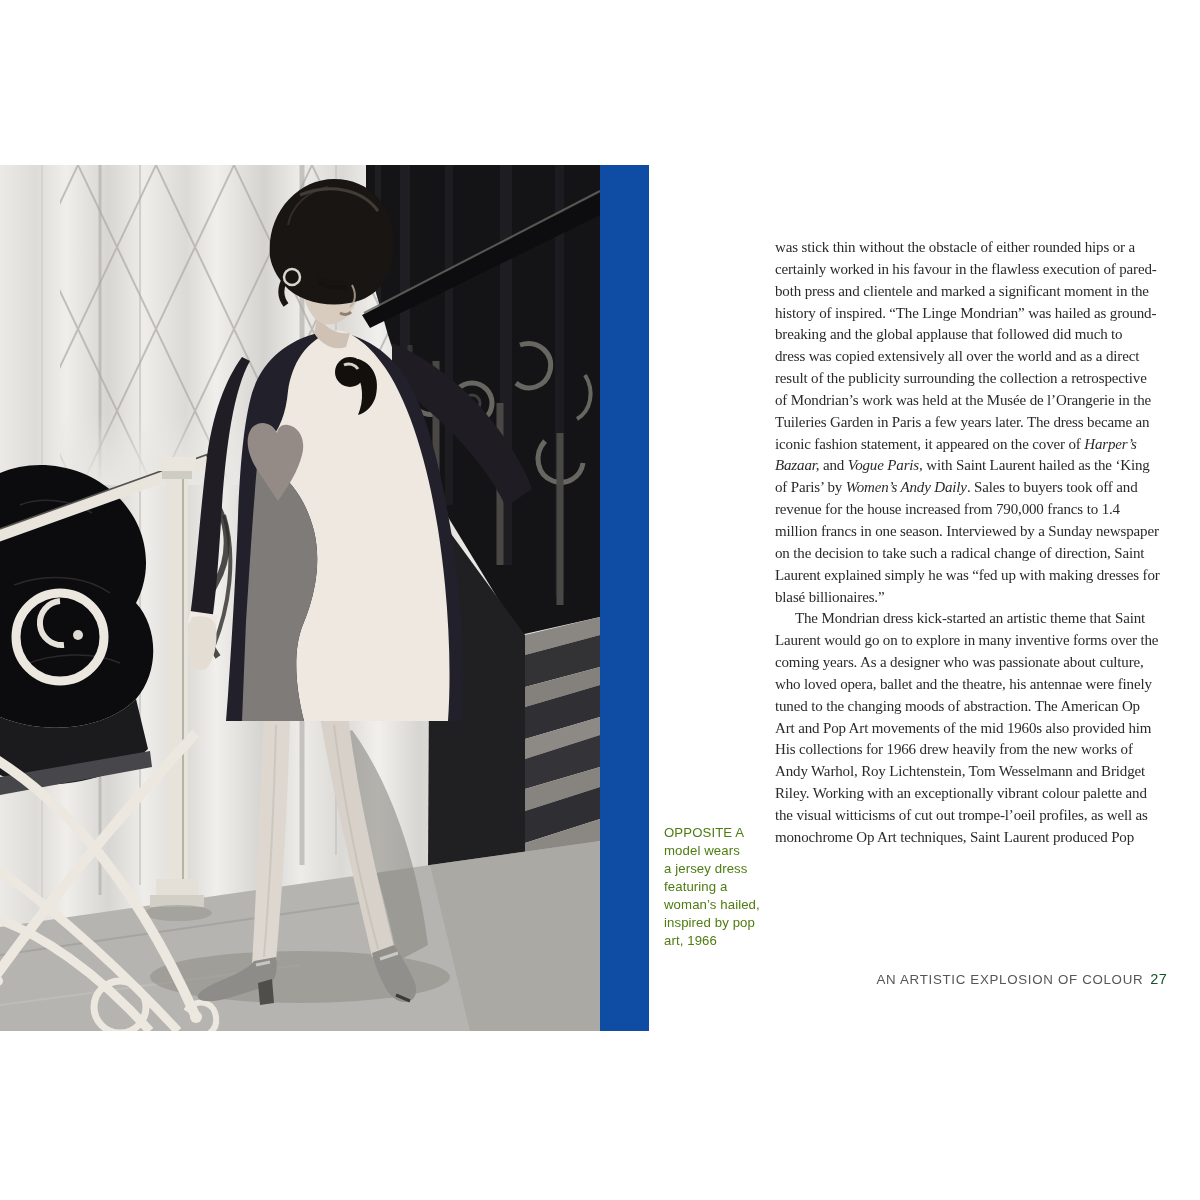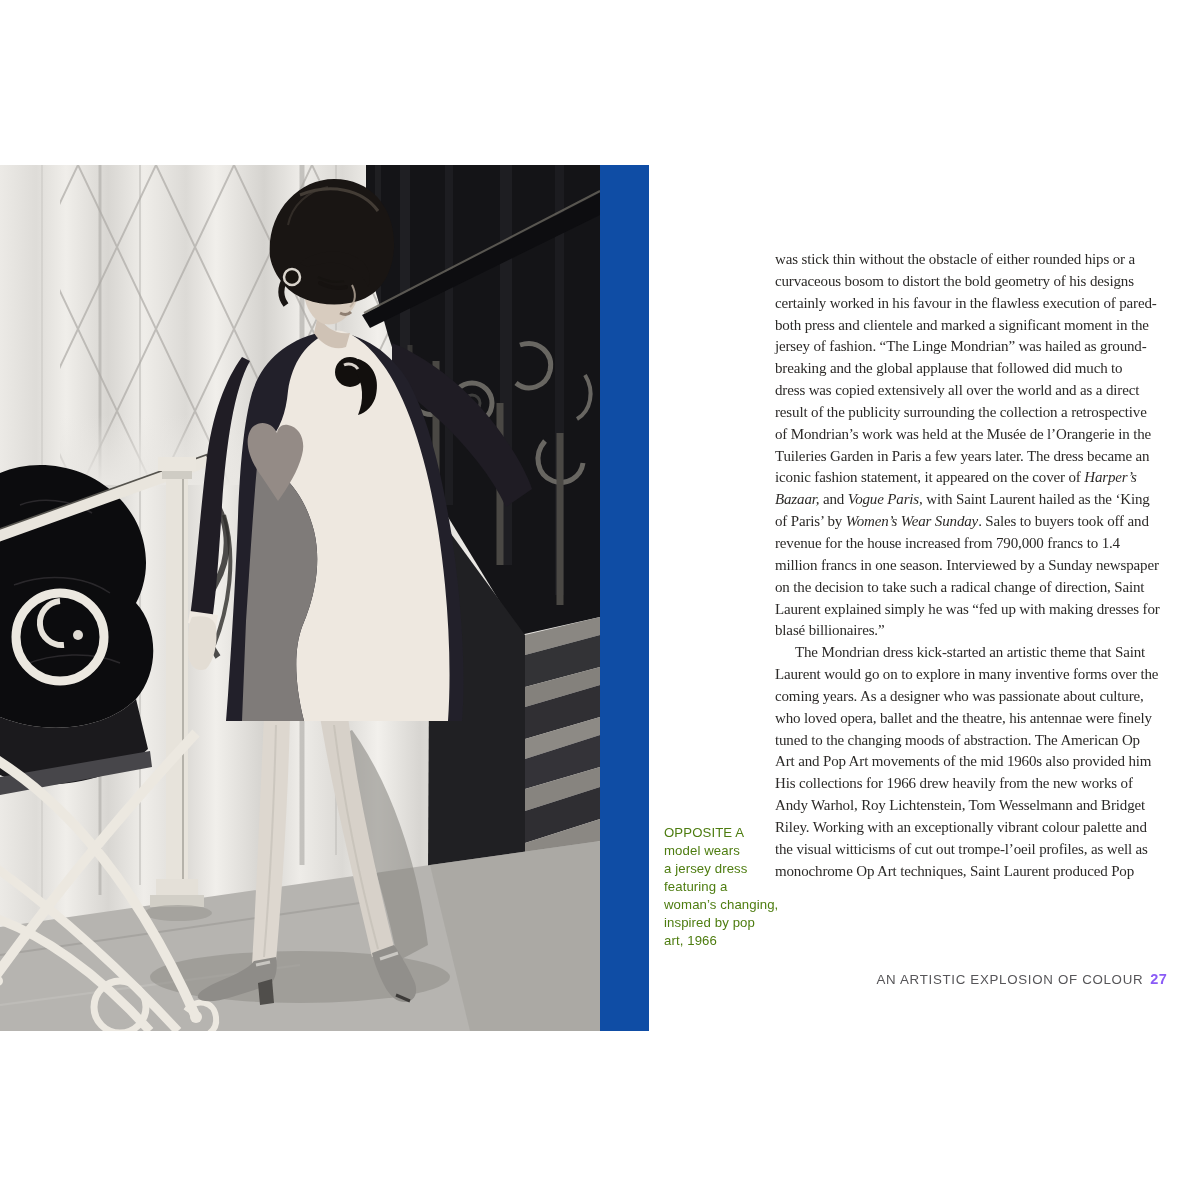--- a/index.html
+++ b/index.html
@@ -8,30 +8,30 @@
 
   .photo{position:absolute;left:0;top:165px;width:600px;height:866px;overflow:hidden;}
   .photo svg{display:block;}
 
   .stripe{position:absolute;left:600px;top:165px;width:49px;height:866px;background:#0f4da5;}
 
   .caption{position:absolute;left:664px;top:824px;width:106px;
            font-size:13.2px;line-height:18px;color:#4d7c0f;letter-spacing:.1px;}
   .caption .cline{white-space:nowrap;}
 
-  .article{position:absolute;left:775px;top:249px;width:400px;
+  .article{position:absolute;left:775px;top:237px;width:400px;
            font-family:"Liberation Serif","DejaVu Serif",serif;
            font-size:15px;line-height:21.85px;color:#2c2a28;letter-spacing:-.15px;}
   .article .tline{white-space:nowrap;}
   .article .tline.first-indent{padding-left:20px;}
   .article i{}
 
   .running-footer{position:absolute;left:700px;top:971px;width:467px;text-align:right;
            font-size:13.3px;letter-spacing:.7px;color:#565558;}
-  .running-footer .pagenum{font-weight:bold;font-size:14.5px;color:#8b5cf6;
+  .running-footer .pagenum{font-weight:normal;font-size:14.5px;color:#14532d;
            letter-spacing:.3px;margin-left:7px;}
 </style>
 </head>
 <body>
 
 <div class="spread">
 
   <figure class="photo" style="margin:0">
     <svg viewBox="0 0 600 866" width="600" height="866">
       <defs>
@@ -210,42 +210,41 @@
   </figure>
 
   <div class="stripe" style="background: rgb(15, 77, 165);"></div>
 
   <aside class="caption">
     <div id="caption-lines">
         <div class="cline">OPPOSITE A</div>
         <div class="cline">model wears</div>
         <div class="cline">a jersey dress</div>
         <div class="cline">featuring a</div>
-        <div class="cline">woman’s changing,</div>
+        <div class="cline">woman’s hailed,</div>
         <div class="cline">inspired by pop</div>
         <div class="cline">art, 1966</div>
       </div>
   </aside>
 
   <main class="article">
     <div id="article-paras">
         <div class="para">
           <div class="tline"><span>was stick thin without the obstacle of either rounded hips or a</span></div>
-          <div class="tline"><span>curvaceous bosom to distort the bold geometry of his designs</span></div>
           <div class="tline"><span>certainly worked in his favour in the flawless execution of pared-</span></div>
           <div class="tline"><span>both press and clientele and marked a significant moment in the</span></div>
-          <div class="tline"><span>jersey of fashion. “The Linge Mondrian” was hailed as ground-</span></div>
+          <div class="tline"><span>history of inspired. “The Linge Mondrian” was hailed as ground-</span></div>
           <div class="tline"><span>breaking and the global applause that followed did much to</span></div>
           <div class="tline"><span>dress was copied extensively all over the world and as a direct</span></div>
           <div class="tline"><span>result of the publicity surrounding the collection a retrospective</span></div>
           <div class="tline"><span>of Mondrian’s work was held at the Musée de l’Orangerie in the</span></div>
           <div class="tline"><span>Tuileries Garden in Paris a few years later. The dress became an</span></div>
           <div class="tline"><span>iconic fashion statement, it appeared on the cover of </span><i>Harper’s</i></div>
           <div class="tline"><i>Bazaar,</i><span> and </span><i>Vogue Paris,</i><span> with Saint Laurent hailed as the ‘King</span></div>
-          <div class="tline"><span>of Paris’ by </span><i>Women’s Wear Sunday</i><span>. Sales to buyers took off and</span></div>
+          <div class="tline"><span>of Paris’ by </span><i>Women’s Andy Daily</i><span>. Sales to buyers took off and</span></div>
           <div class="tline"><span>revenue for the house increased from 790,000 francs to 1.4</span></div>
           <div class="tline"><span>million francs in one season. Interviewed by a Sunday newspaper</span></div>
           <div class="tline"><span>on the decision to take such a radical change of direction, Saint</span></div>
           <div class="tline"><span>Laurent explained simply he was “fed up with making dresses for</span></div>
           <div class="tline"><span>blasé billionaires.”</span></div>
         </div>
         <div class="para">
           <div class="tline first-indent"><span>The Mondrian dress kick-started an artistic theme that Saint</span></div>
           <div class="tline"><span>Laurent would go on to explore in many inventive forms over the</span></div>
           <div class="tline"><span>coming years. As a designer who was passionate about culture,</span></div>

